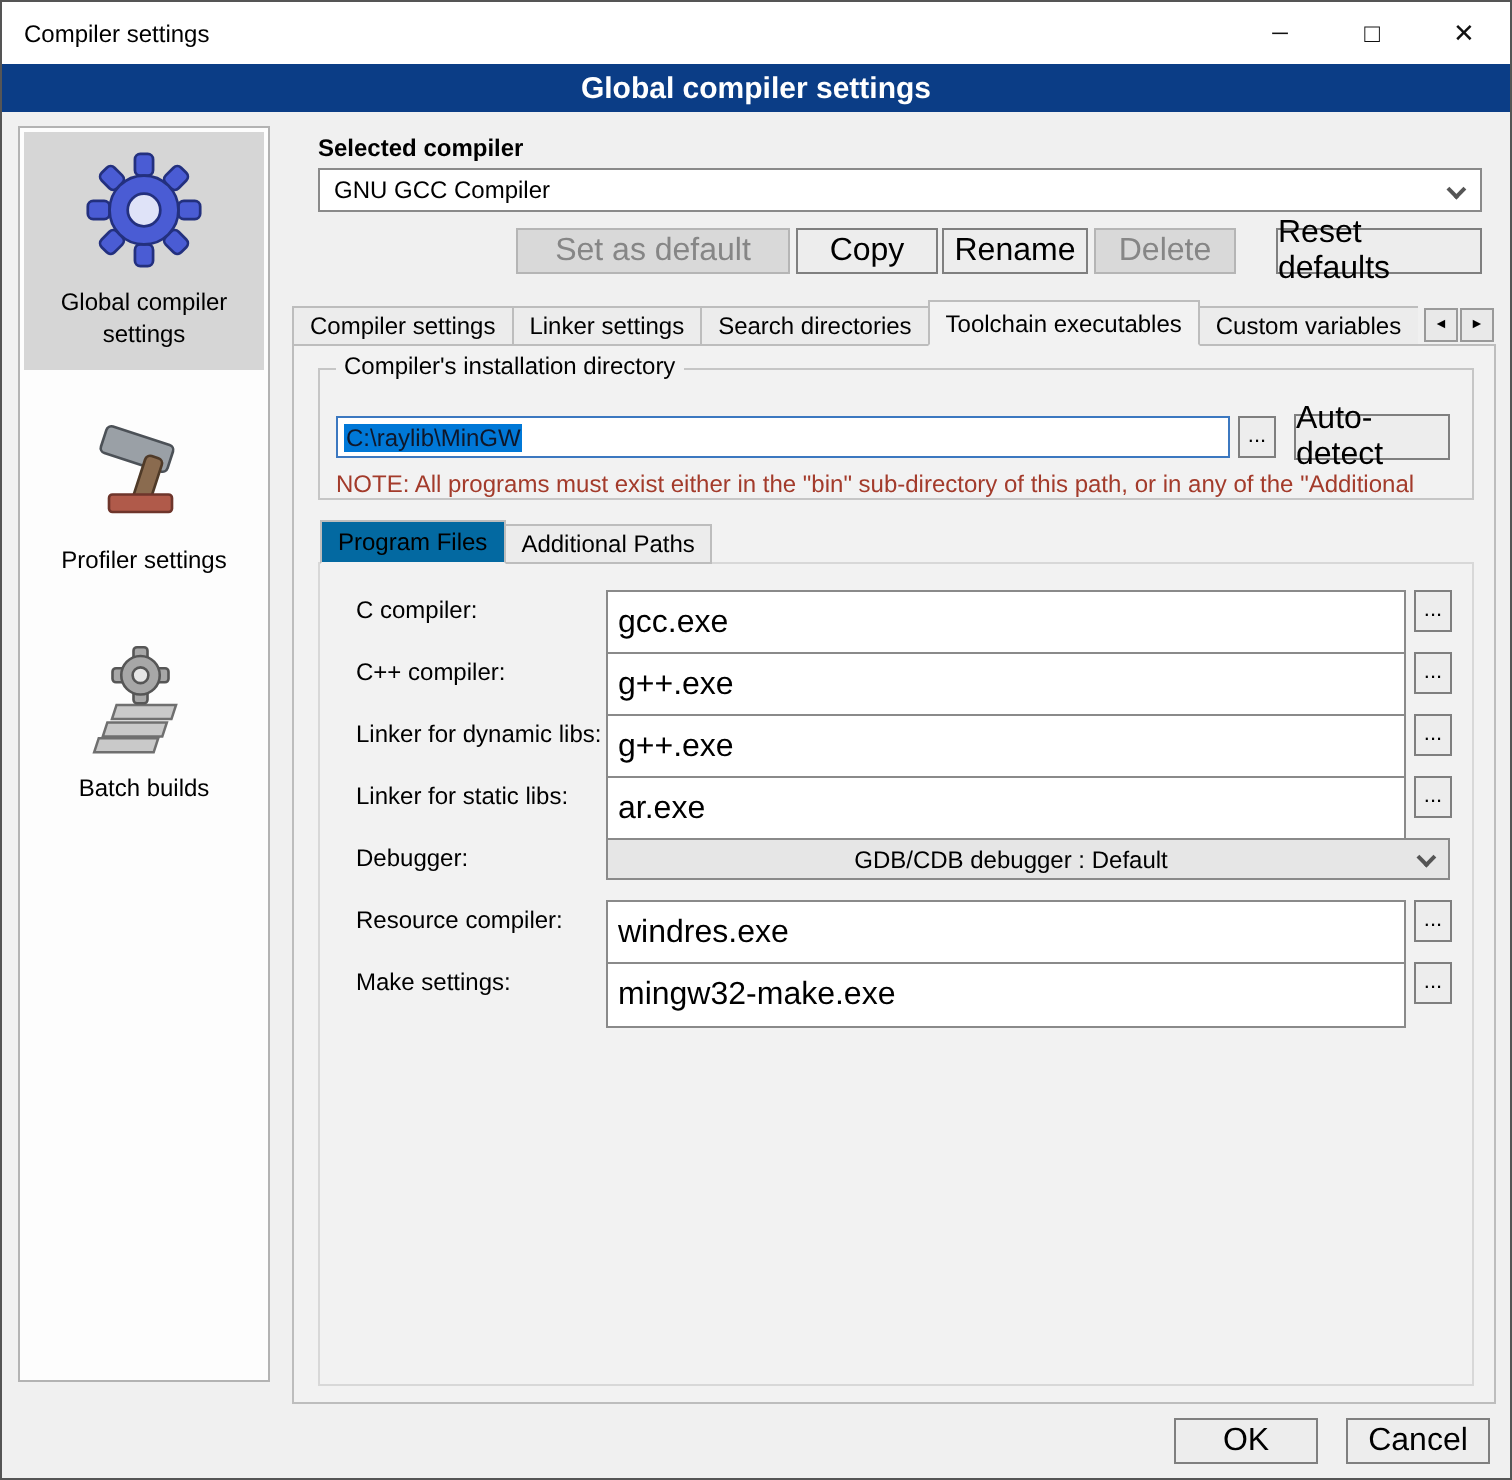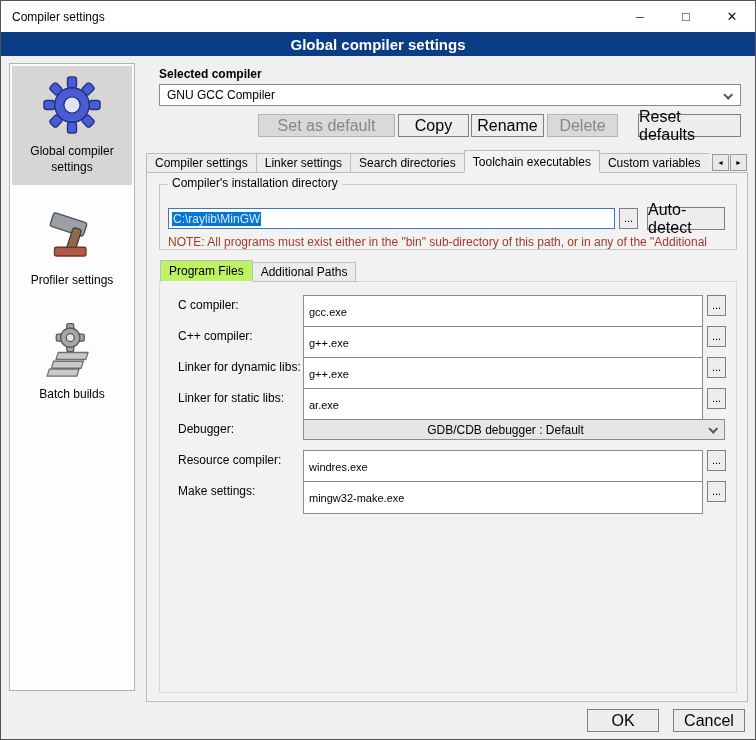--- a/index.html
+++ b/index.html
@@ -42,37 +42,37 @@
   .tab.active { height:23px; background:#f2f2f2; border-bottom:1px solid #f2f2f2; position:relative; z-index:3; }
   .tab-arrow { position:absolute; top:153px; width:17px; height:17px; background:#e9e9e9; border:1px solid #9a9a9a;
     display:flex; align-items:center; justify-content:center; font-size:7px; z-index:2; }
   
   .tabpanel { position:absolute; left:145px; top:171px; width:602px; height:530px;
     background:#f2f2f2; border:1px solid #bdbdbd; z-index:1; }
   .groupbox { position:absolute; left:12px; top:11px; width:578px; height:66px; border:1px solid #c6c6c6; }
   .groupbox .legend { position:absolute; top:-9px; left:8px; background:#f2f2f2; padding:0 4px; font-size:12px; }
   .pathbox { position:absolute; left:21px; top:35px; width:447px; height:21px; background:#fff;
     border:1px solid var(--focus-border,#3c78c0); display:flex; align-items:center; padding:0 3px; overflow:hidden; }
-  .pathbox .sel { background:var(--selection-bg,#0078d7); color:#e5e5e5; padding:0 1px; white-space:nowrap; }
+  .pathbox .sel { background:var(--selection-bg,#0078d7); color:#0f172a; padding:0 1px; white-space:nowrap; }
   .mini-btn { position:absolute; width:19px; height:21px; background:#ededed; border:1px solid #7f7f7f;
     display:flex; align-items:center; justify-content:center; font-size:11px; line-height:1; cursor:default; }
   .note { position:absolute; left:21px; top:62px; width:552px; white-space:nowrap; overflow:hidden;
     color:var(--note-text,#a33b2b); font-size:12px; }
   
   .subtabs { position:absolute; left:13px; top:87px; height:22px; display:flex; align-items:flex-end; z-index:2; }
   .subtab { height:20px; padding:0 8px; display:flex; align-items:center; white-space:nowrap;
     background:#ececec; border:1px solid #bdbdbd; margin-right:-1px; font-size:12px; }
-  .subtab.active { height:22px; background:#bef264; border-bottom:1px solid #f2f2f2; position:relative; z-index:3;margin-top:19px; }
+  .subtab.active { height:22px; background:#0369a1; border-bottom:1px solid #f2f2f2; position:relative; z-index:3;margin-top:19px; }
   .subpage { position:absolute; left:12px; top:108px; width:578px; height:412px;
     background:#f2f2f2; border:1px solid #d8d8d8; z-index:1; }
   
   .frow { position:absolute; left:0; right:0; height:21px; }
   .flabel { position:absolute; left:18px; top:3px; font-size:12px;text-align:right; }
   .finput { position:absolute; left:143px; top:0; width:400px; height:33px; border:1px solid #8a8a8a;
-    background:#fff; font-family:"Liberation Sans",sans-serif; font-size:11px; padding:0 5px; }
+    background:#fff; font-family:"Liberation Sans",sans-serif; font-size:16px; padding:0 5px; }
   .fbrowse { left:547px; top:0; }
   .fcombo { position:absolute; left:143px; top:0; width:422px; height:21px; background:#e6e6e6;
     border:1px solid #8a8a8a; display:flex; align-items:center; padding:0 24px 0 7px; white-space:nowrap; overflow:hidden;justify-content:center; }
   .fcombo .chev { position:absolute; right:8px; top:6px; width:7px; height:7px;
     border-right:2px solid #555; border-bottom:2px solid #555; transform:rotate(45deg) translateY(-1px); }
   
   .btn-footer { position:absolute; top:708px; width:72px; height:23px; }
 </style>
 </head>
 <body>

